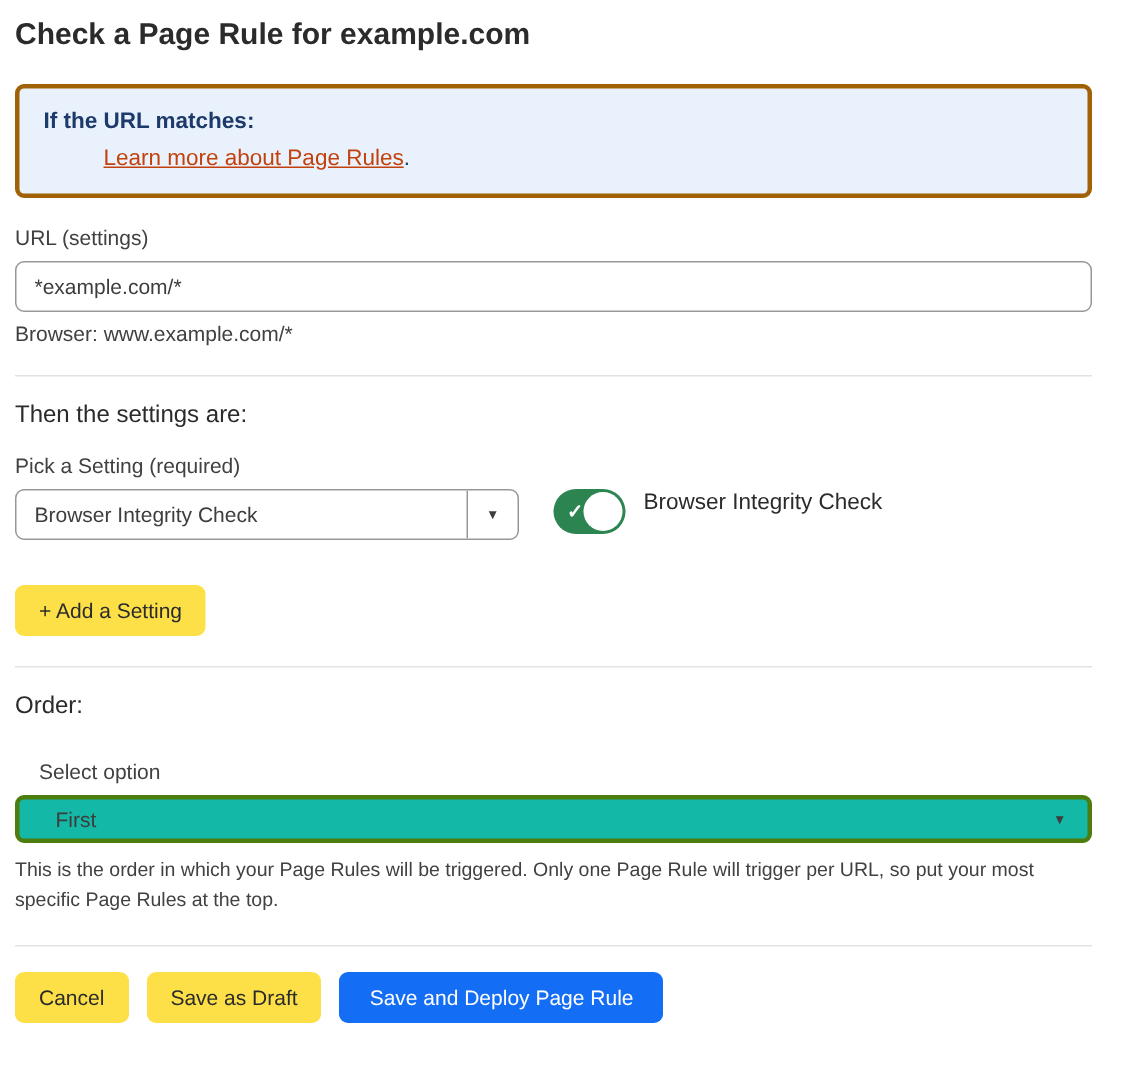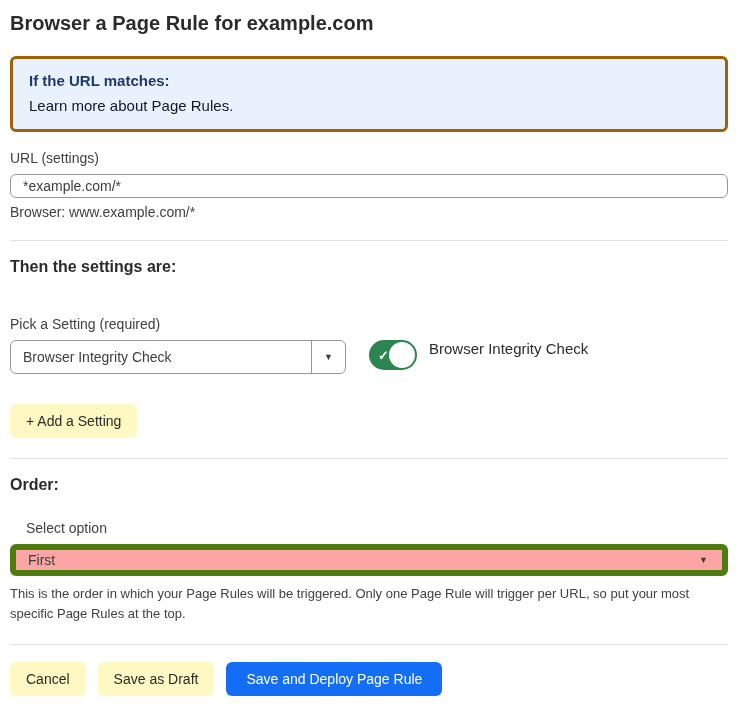--- a/index.html
+++ b/index.html
@@ -25,56 +25,58 @@
     background: #e9f2fc;
     border: 3px solid #a16207;
     border-radius: 6px;
     padding: 9px 16px 11px 16px;
     color: #1e3a6a;
     font-size: 15px;
     line-height: 25px;
   }
   .info-box .info-heading { font-weight: bold; }
   .info-box a.info-link {
-    color: #0f172a;
-    cursor: pointer;
+    color: #c2410c;
+    text-decoration: underline;
+    cursor: pointer;
+    margin-left: 40px;
   }
   .info-box .info-link-suffix { color: #1e3a6a; }
   
   .field-label {
     font-size: 14px;
     color: #414141;
     margin: 18px 0 8px 0;
   }
   .helper-text {
     font-size: 14px;
     color: #414141;
     margin-top: 6px;
   }
   
   .text-input {
     width: 100%;
-    height: 24px;
+    height: 34px;
     border: 1px solid #979797;
     border-radius: 6px;
     padding: 0 12px;
     font-size: 14px;
     color: #3d3d3d;
     font-family: "Liberation Sans", sans-serif;
     background: #fff;
     outline: none;
   }
   .divider {
     border: none;
     border-top: 1px solid #e2e2e2;
     margin: 20px 0 17px 0;
   }
   .section-heading {
     font-size: 16px;
-    font-weight: bold;
+    font-weight: normal;
     color: #2b2b2b;
   }
   
   .setting-row {
     display: flex;
   }
   .select-box {
     display: flex;
     align-items: stretch;
     width: 336px;
@@ -141,40 +143,40 @@
   .btn {
     display: inline-block;
     border: none;
     border-radius: 6px;
     font-family: "Liberation Sans", sans-serif;
     font-size: 14px;
     padding: 9px 16px;
     cursor: pointer;
   }
   .btn-gray {
-    background: #fef9c3;
+    background: #fde047;
     color: #2b2b2b;
   }
   .btn-blue {
     background: #146ef5;
     color: #ffffff;
     padding: 9px 20px;
   }
   .add-setting-btn { margin-top: 30px; }
   
   .wide-select {
     display: flex;
     align-items: center;
     justify-content: space-between;
     width: 100%;
     height: 32px;
-    border: 6px solid #4d7c0f;
-    border-radius: 6px;
-    background: #fca5a5;
-    padding: 0 14px 0 12px;
+    border: 3px solid #4d7c0f;
+    border-radius: 6px;
+    background: #14b8a6;
+    padding: 0 14px 0 24px;
     font-size: 14px;
     color: #3d3d3d;
     cursor: pointer;
   }
   .wide-select .select-arrow {
     font-size: 9px;
     color: #3d3d3d;
   }
   .order-helper {
     font-size: 13px;
@@ -188,38 +190,38 @@
     align-items: center;
     gap: 12px;
     margin-top: 17px;
   }
 </style>
 </head>
 <body>
 
 <div class="page">
 
-  <h1 class="page-title">Browser a Page Rule for example.com</h1>
+  <h1 class="page-title">Check a Page Rule for example.com</h1>
 
   <div class="info-box">
     <div class="info-heading">If the URL matches:</div>
     <div>
       <a class="info-link">Learn more about Page Rules</a><span class="info-link-suffix">.</span>
     </div>
   </div>
 
   <div class="field-label">URL (settings)</div>
   <input class="text-input" type="text" value="*example.com/*" style="">
   <div class="helper-text">Browser: www.example.com/*</div>
 
   <hr class="divider">
 
   <div class="section-heading">Then the settings are:</div>
 
-  <div class="field-label" style="margin-top:40px;">Pick a Setting (required)</div>
+  <div class="field-label" style="margin-top:16px;">Pick a Setting (required)</div>
 
   <div class="setting-row">
     <div class="select-box">
       <div class="select-value">Browser Integrity Check</div>
       <div class="select-arrow-seg">
         <span>▼</span>
       </div>
     </div>
     <div class="toggle">
       <span class="toggle-check">✓</span>

